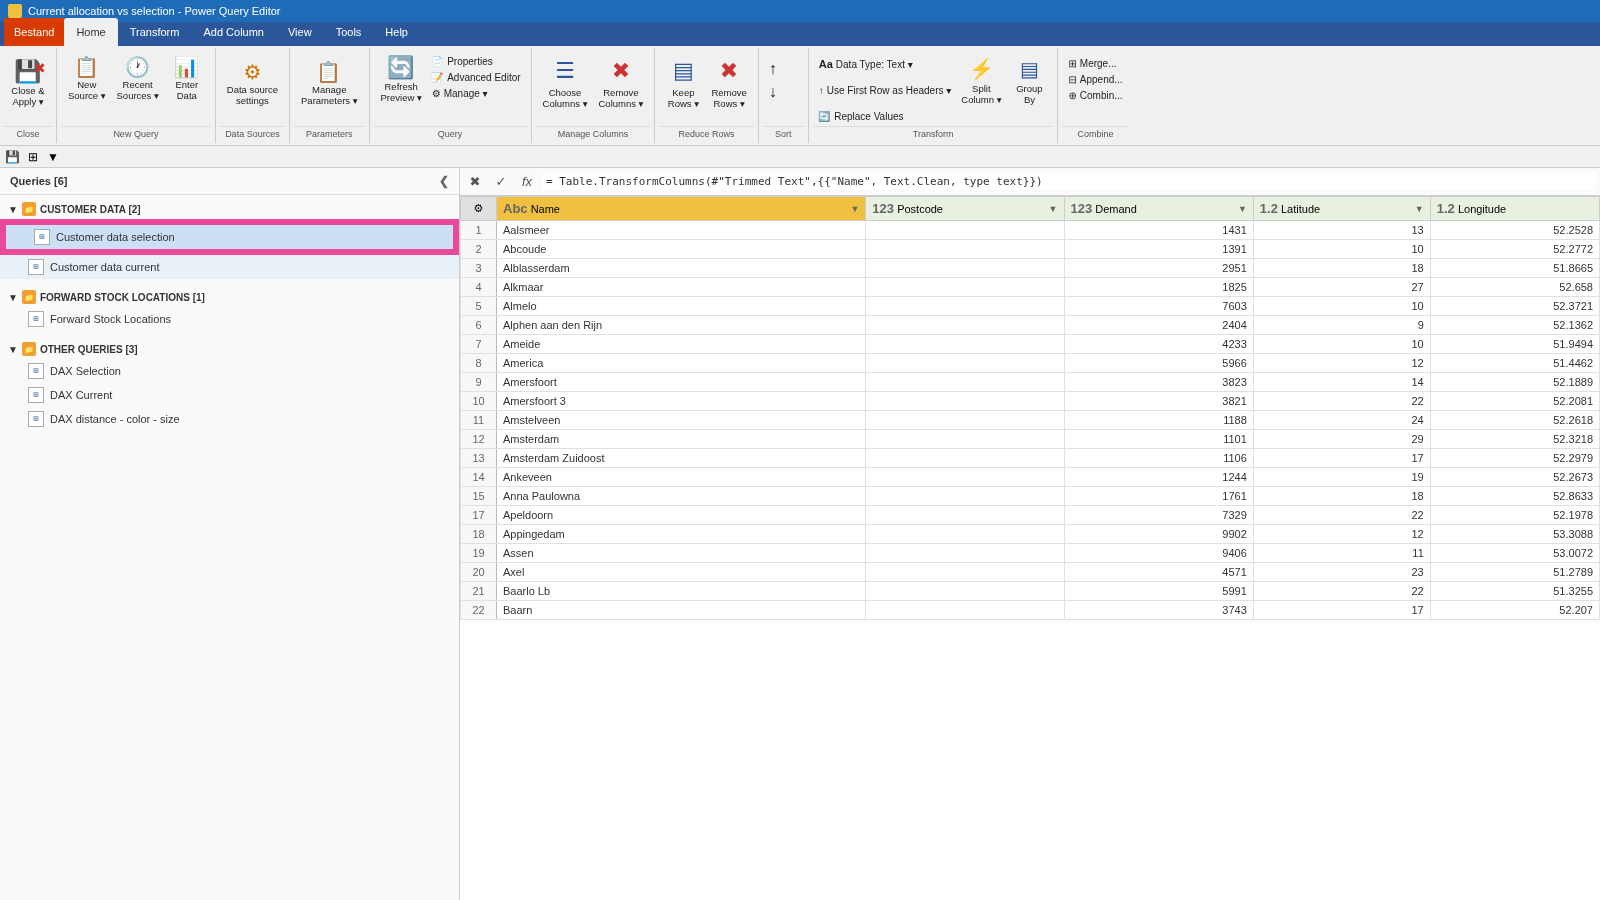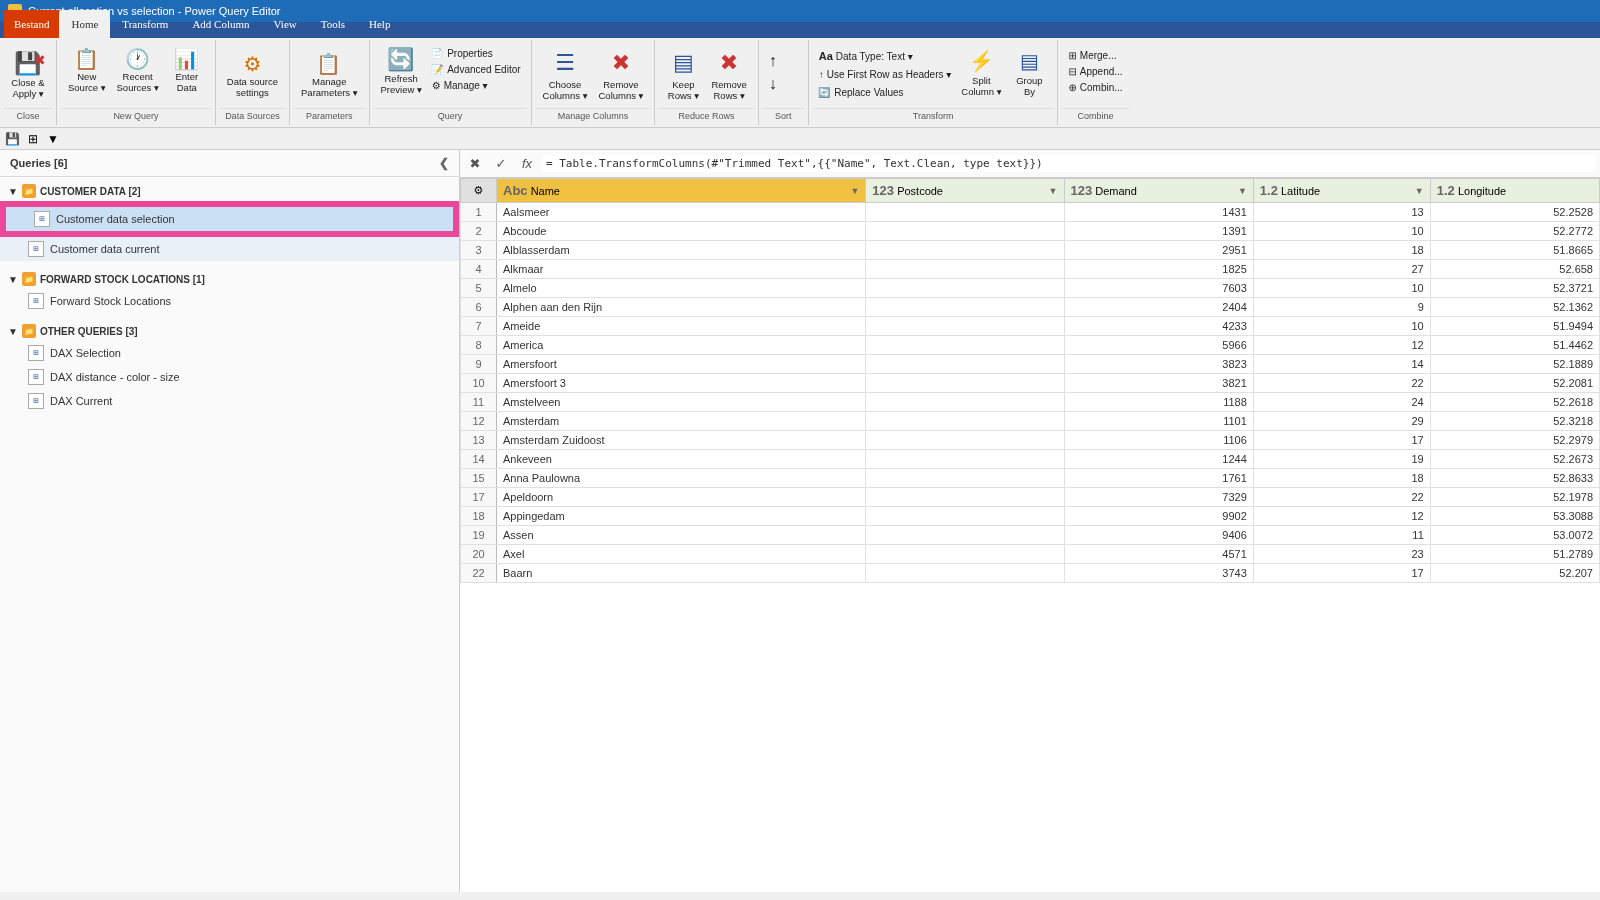--- a/index.html
+++ b/index.html
@@ -19,23 +19,22 @@
       width: 14px; height: 14px; margin-right: 6px;
       background: #f0c040;
       border-radius: 2px;
     }
 
     
     .ribbon-tabs {
       background: #2b579a;
       display: flex;
       align-items: flex-end;
-      height: 16px;
+      height: 24px;
       padding-left: 4px;
-      font-family: Liberation Serif, serif;
     }
     .ribbon-tab {
       padding: 4px 12px 4px 12px;
       color: white;
       font-size: 11px;
       cursor: pointer;
       height: 28px;
       display: flex;
       align-items: center;
     }
@@ -465,21 +464,21 @@
         <div class="ribbon-small-btn">
           <span style="font-size:16px;">↓</span>
         </div>
       </div>
     </div>
     <div class="ribbon-group-label">Sort</div>
   </div>
 
   <div class="ribbon-group">
     <div class="ribbon-group-items">
-      <div style="display:flex;flex-direction:column;gap:3px;padding-top:2px;">
+      <div style="display:flex;flex-direction:column;gap:11px;padding-top:2px;">
         <div class="ribbon-small-btn">
           <span style="font-weight:bold;font-size:11px;">Aa</span>
           <span>Data Type: Text ▾</span>
         </div>
         <div class="ribbon-small-btn">
           <span>↑</span>
           <span>Use First Row as Headers ▾</span>
         </div>
         <div class="ribbon-small-btn">
           <span>🔄</span>
@@ -566,25 +565,25 @@
         <span>▼</span>
         <div class="query-group-icon">📁</div>
         <span>Other Queries [3]</span>
       </div>
       <div class="query-item">
         <div class="query-item-icon">⊞</div>
         <span>DAX Selection</span>
       </div>
       <div class="query-item">
         <div class="query-item-icon">⊞</div>
-        <span>DAX distance - color - size</span>
+        <span>DAX Current</span>
       </div>
       <div class="query-item">
         <div class="query-item-icon">⊞</div>
-        <span>DAX Current</span>
+        <span>DAX distance - color - size</span>
       </div>
     </div>
   </div>
 
   <div class="content-area">
 
     <div class="formula-bar">
       <div class="formula-btn">✖</div>
       <div class="formula-btn">✓</div>
       <div class="formula-btn" style="font-weight:normal;font-style:italic;">fx</div>
@@ -791,20 +790,28 @@
     </tr>
             <tr>
       <td>20</td>
       <td class="name-cell">Axel</td>
       <td class="num-cell"></td>
       <td class="num-cell">4571</td>
       <td class="num-cell">23</td>
       <td class="num-cell">51.2789</td>
     </tr>
             <tr>
+      <td>21</td>
+      <td class="name-cell">Baarlo Lb</td>
+      <td class="num-cell"></td>
+      <td class="num-cell">5991</td>
+      <td class="num-cell">22</td>
+      <td class="num-cell">51.3255</td>
+    </tr>
+            <tr>
       <td>22</td>
       <td class="name-cell">Baarn</td>
       <td class="num-cell"></td>
       <td class="num-cell">3743</td>
       <td class="num-cell">17</td>
       <td class="num-cell">52.207</td>
     </tr>
           </tbody>
       </table>
     </div>

